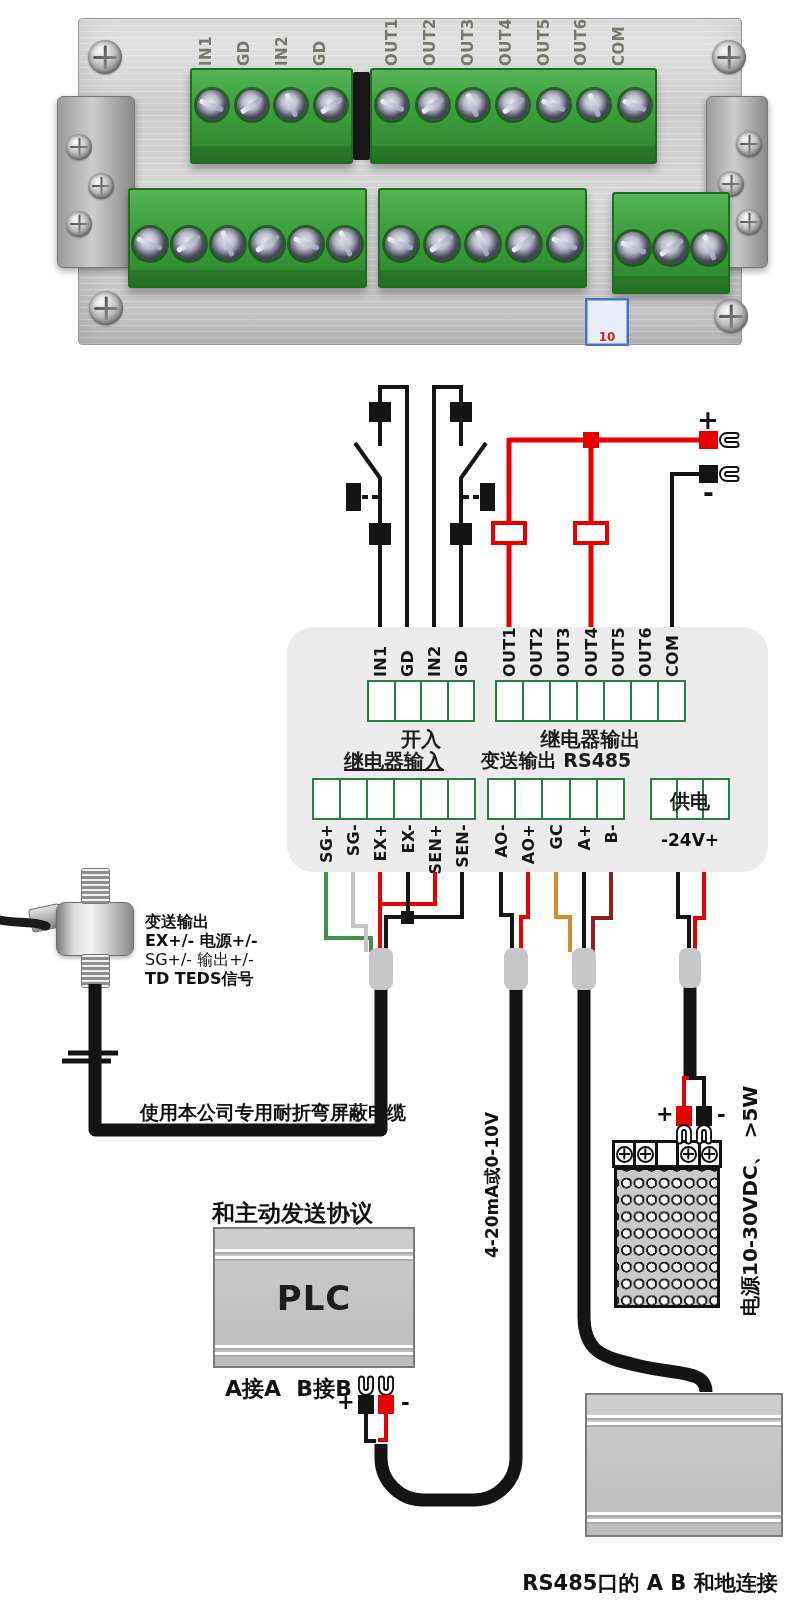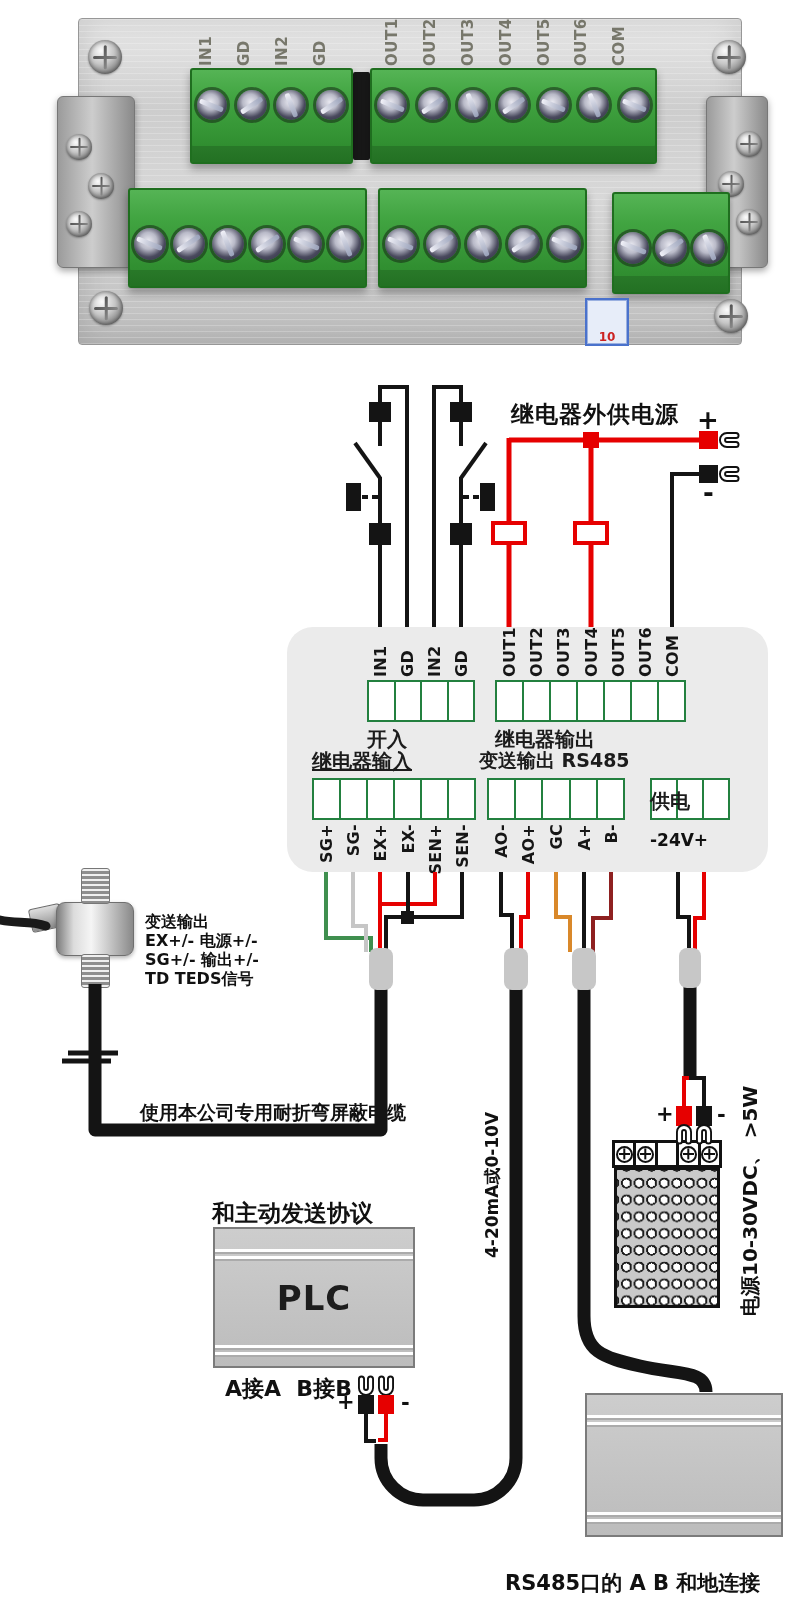--- a/index.html
+++ b/index.html
@@ -8,21 +8,21 @@
     --instrument-bg:#ebebeb; --block-green:#3ca03c; --sleeve-gray:#c7c7c7;
   }
   html,body{margin:0;padding:0;background:#fff;}
   body{font-family:"DejaVu Sans","Liberation Sans",sans-serif;color:#111;}
   #stage{position:relative;width:800px;height:1607px;background:#fff;overflow:hidden;}
   #stage *{box-sizing:border-box;}
   .abs{position:absolute;}
   .lbl{position:absolute;white-space:pre;}
   .rot{position:absolute;white-space:nowrap;transform-origin:0 0;transform:rotate(-90deg);}
   .rot.endanch{transform:rotate(-90deg) translateX(-100%);}
-  .center{text-align:left;}
+  .center{text-align:center;}
   
   .plate{background:linear-gradient(180deg,#e9e9e9 0%,#cdcdcd 28%,#d8d8d8 55%,#bdbdbd 100%);
          border:1px solid #979797;border-radius:4px;box-shadow:inset 0 0 34px rgba(0,0,0,.14);}
   .plate::after{content:"";position:absolute;inset:0;border-radius:4px;
          background:repeating-linear-gradient(180deg,rgba(255,255,255,.22) 0 1px,rgba(0,0,0,0) 1px 6px);}
   .bracket{background:linear-gradient(90deg,#9b9b9b,#cdcdcd 45%,#8a8a8a);border:1px solid #777;
          border-radius:6px;box-shadow:0 3px 7px rgba(0,0,0,.35);}
   .screw{position:absolute;border-radius:50%;
          background:radial-gradient(circle at 38% 32%,#fbfbfb,#c6c6c6 42%,#8a8a8a 72%,#6e6e6e);
          box-shadow:inset 0 0 5px rgba(0,0,0,.55),0 1px 2px rgba(0,0,0,.3);}
@@ -229,27 +229,26 @@
   <span class="rot endanch tlabel" style="left:371px;top:824px;">EX+</span>
   <span class="rot endanch tlabel" style="left:399px;top:824px;">EX-</span>
   <span class="rot endanch tlabel" style="left:426px;top:824px;">SEN+</span>
   <span class="rot endanch tlabel" style="left:453px;top:824px;">SEN-</span>
   <span class="rot endanch tlabel" style="left:492px;top:824px;">AO-</span>
   <span class="rot endanch tlabel" style="left:519px;top:824px;">AO+</span>
   <span class="rot endanch tlabel" style="left:547px;top:824px;">GC</span>
   <span class="rot endanch tlabel" style="left:575px;top:824px;">A+</span>
   <span class="rot endanch tlabel" style="left:602px;top:824px;">B-</span>
 
-  <div class="lbl" style="left:511px;top:399px;font-size:23px;font-weight:600;letter-spacing:1px;">继电器外供电源</div>
   <div class="lbl" style="left:697px;top:405px;font-size:26px;font-weight:700;">+</div>
   <div class="lbl" style="left:703px;top:478px;font-size:26px;font-weight:700;">-</div>
 
   <div class="lbl" style="left:145px;top:912px;font-size:16px;font-weight:600;">变送输出</div>
   <div class="lbl" style="left:145px;top:931px;font-size:16px;font-weight:600;">EX+/- 电源+/-</div>
-  <div class="lbl" style="left:145px;top:950px;font-size:16px;font-weight:700;">SG+/- 输出+/-</div>
+  <div class="lbl" style="left:145px;top:950px;font-size:16px;font-weight:400;">SG+/- 输出+/-</div>
   <div class="lbl" style="left:145px;top:969px;font-size:16px;font-weight:600;">TD TEDS信号</div>
 
   <div class="lbl" style="left:140px;top:1100px;font-size:19px;font-weight:600;">使用本公司专用耐折弯屏蔽电缆</div>
 
   <span class="rot" style="left:481px;top:1258px;font-size:17px;font-weight:600;">4-20mA或0-10V</span>
 
   <div class="lbl" style="left:212px;top:1198px;font-size:23px;font-weight:700;">和主动发送协议</div>
 
   <div class="din-box" style="left:213px;top:1227px;width:202px;height:141px;">
     <div class="stripe" style="top:20px;"></div>

